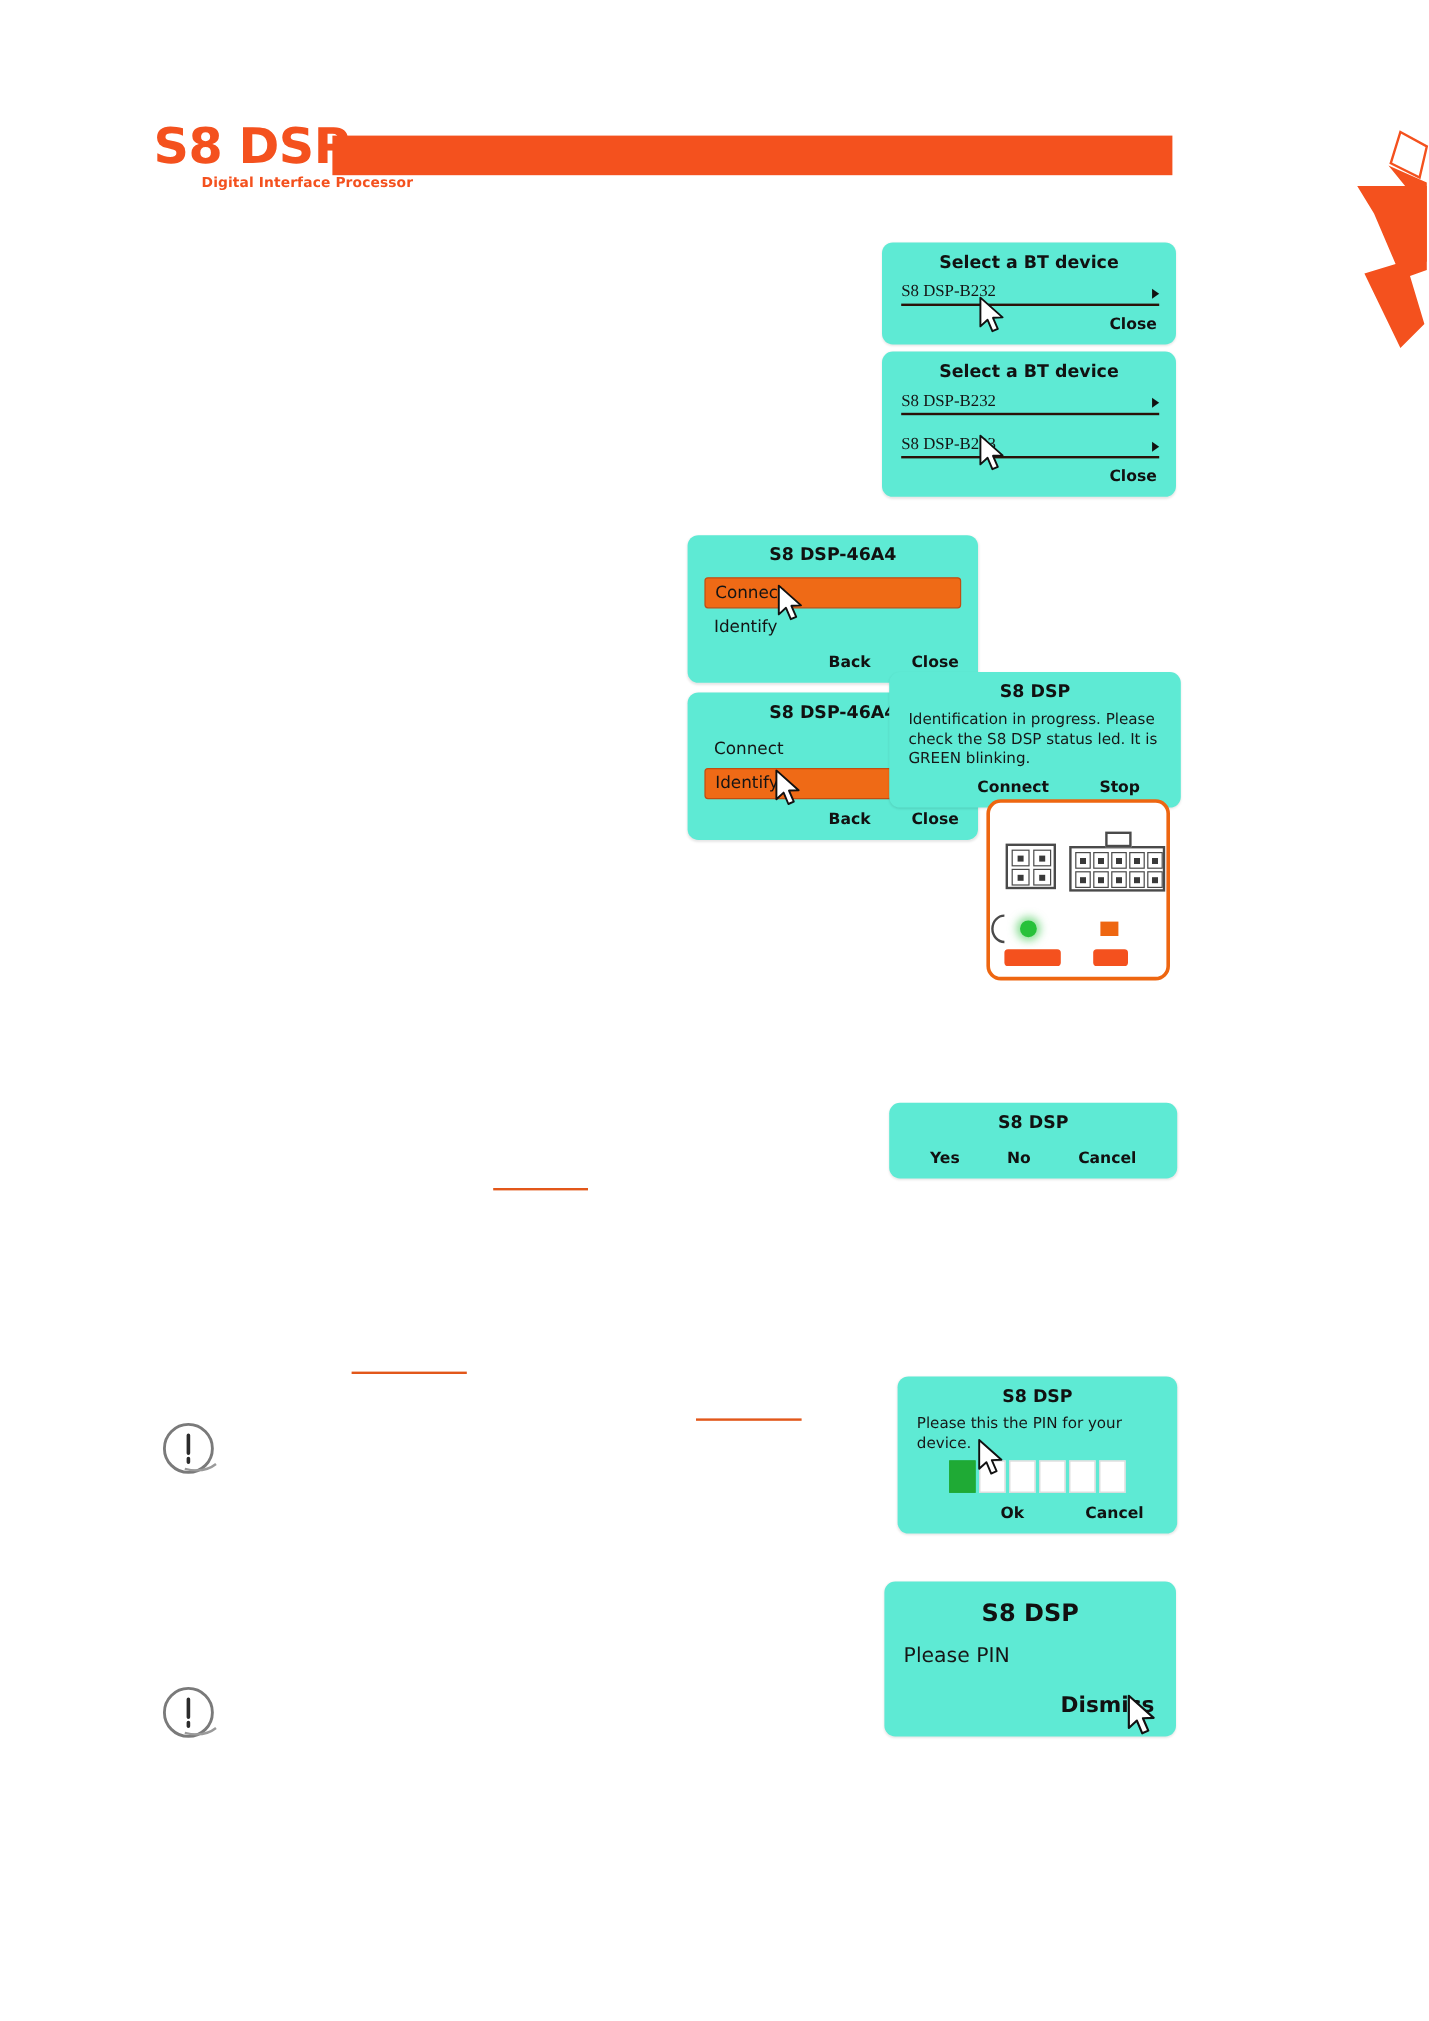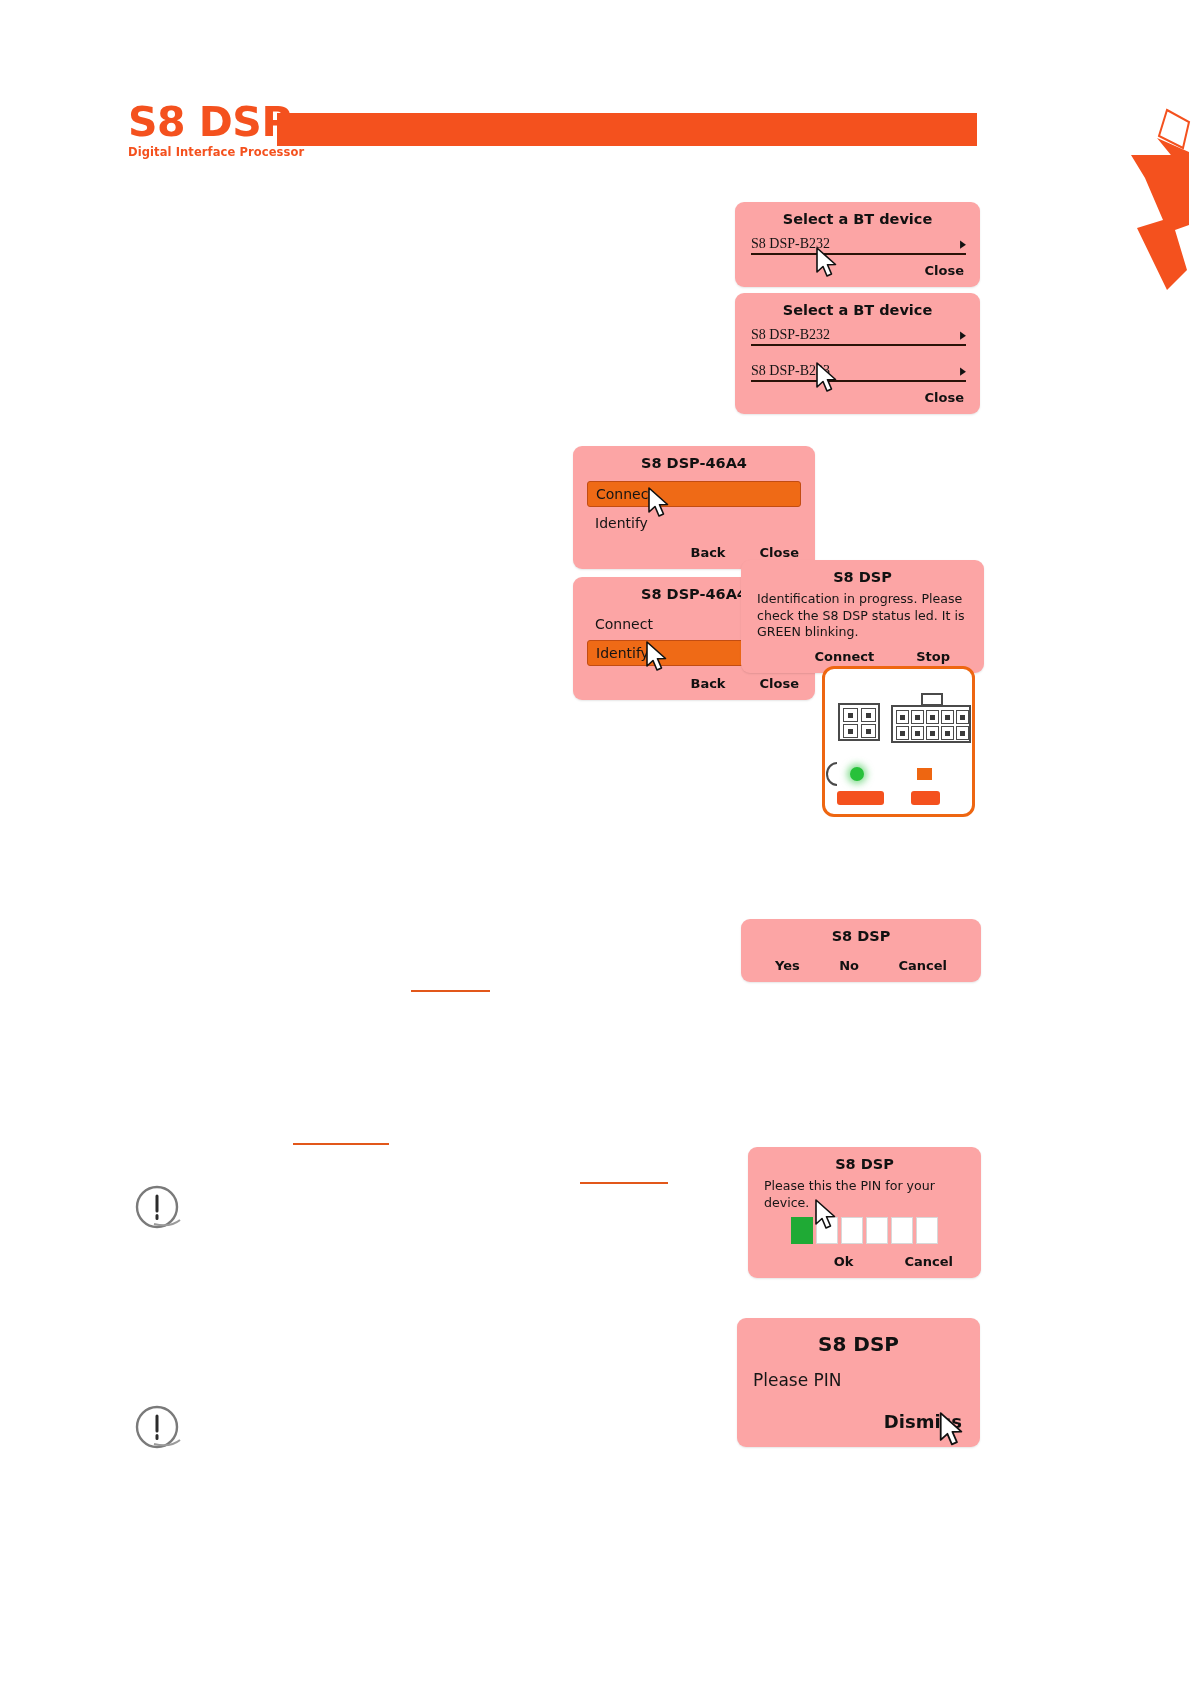--- a/index.html
+++ b/index.html
@@ -14,33 +14,33 @@
   
   .hdr-logo { position:absolute; left:128px; top:100px; }
   .hdr-logo .brand {
     font-family:"DejaVu Sans", sans-serif;
     font-size:41px; font-weight:bold; color:#F4511E;
     letter-spacing:-0.5px; line-height:44px;
   }
   .hdr-logo .sub {
     font-family:"DejaVu Sans", sans-serif;
     font-size:11.5px; font-weight:bold; color:#F4511E;
-    letter-spacing:0.1px; margin-top:1px;
+    letter-spacing:0.1px; margin-top:1px;margin-left:40px;
   }
   .hdr-bar {
     position:absolute; left:277px; top:113px;
     width:700px; height:33px; background:#F4511E;
   }
   
   .corner { position:absolute; right:0; top:100px; width:120px; height:215px; }
 
   
   .dlg {
     position:absolute;
-    background:#fca5a5;
+    background:#5eead4;
     border-radius:9px;
     color:#1b1b1b;
     font-family:"DejaVu Sans", sans-serif;
     box-shadow:0 1px 2px rgba(0,0,0,.10);
   }
   .dlg .title {
     text-align:center; font-weight:bold; font-size:14.5px;
     color:#111; padding:9px 14px 6px;
   }
   .dlg .title.lg { font-size:20px; padding:14px 14px 10px; }

